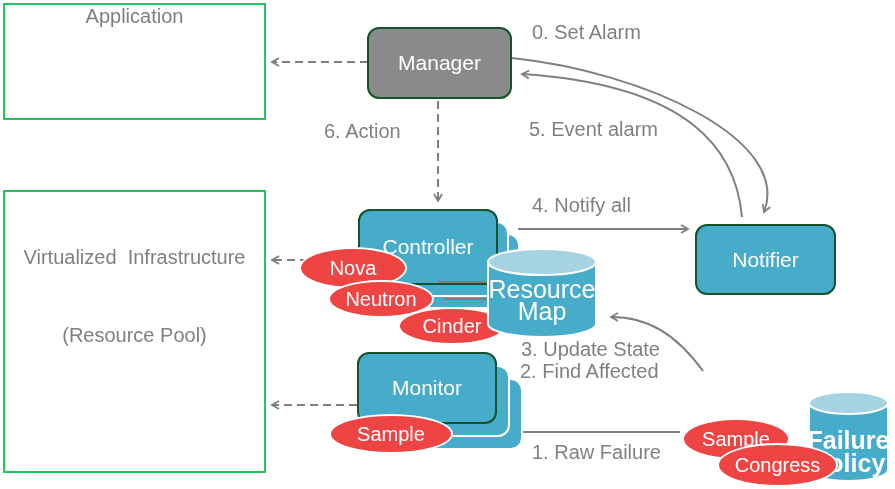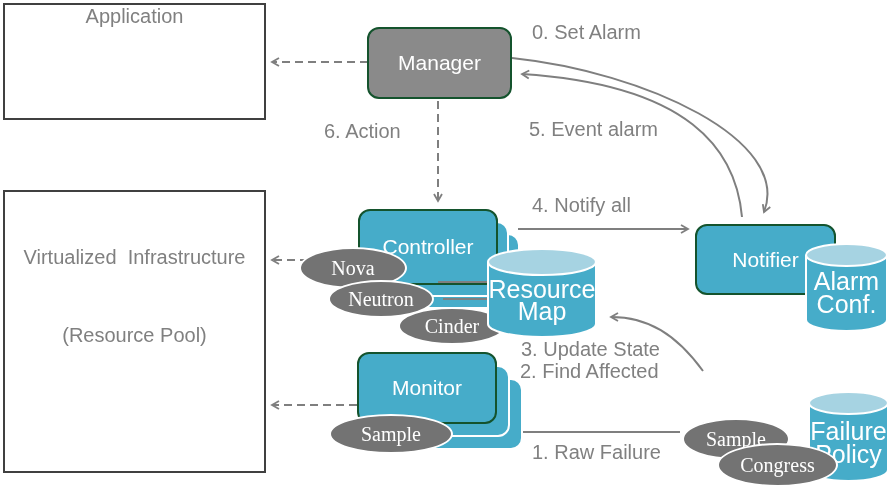--- a/index.html
+++ b/index.html
@@ -1,21 +1,21 @@
 <!DOCTYPE html>
 <html><head>
 <meta charset="utf-8">
 <style>
   html,body{margin:0;padding:0;background:#ffffff;}
   *{box-sizing:border-box;}
   #stage{position:relative;width:895px;height:489px;background:#ffffff;overflow:hidden;
          font-family:"Liberation Sans","DejaVu Sans",sans-serif;}
 
   
-  .outline-box{position:absolute;border:2px solid #404040;background:#ffffff;color:#808080;
+  .outline-box{position:absolute;border:2px solid #22c55e;background:#ffffff;color:#808080;
 istr               display:flex;align-items:center;justify-content:center;text-align:center;
                font-size:20px;z-index:5;}
   #app-box{left:3px;top:3px;width:263px;height:117px;}
   #vi-box{left:3px;top:190px;width:263px;height:283px;}
   #vi-box .two-line{line-height:26px;white-space:pre;}
 
   
   .node{position:absolute;background:#46acc9;border:2px solid #14532d;border-radius:12px;
         color:#ffffff;display:flex;align-items:center;justify-content:center;
         font-size:21px;z-index:20;}
@@ -27,43 +27,43 @@
   #controller{left:358px;top:209px;width:140px;height:76px;}
   #controller-s2{left:369px;top:221px;width:140px;height:76px;}
   #controller-s3{left:380px;top:233px;width:140px;height:76px;}
   #monitor{left:357px;top:352px;width:140px;height:72px;}
   #monitor-s2{left:370px;top:365px;width:140px;height:72px;}
   #monitor-s3{left:383px;top:378px;width:140px;height:72px;}
   #notifier{left:695px;top:224px;width:141px;height:71px;}
   #inspector{left:693px;top:370px;width:140px;height:72px;}
 
   
-  .pill{position:absolute;background:#737373;border:2px solid #ffffff;border-radius:50%;
-        color:#ffffff;display:flex;align-items:center;justify-content:center;font-size:20px;font-family:Liberation Serif, serif;}
+  .pill{position:absolute;background:#ef4444;border:2px solid #ffffff;border-radius:50%;
+        color:#ffffff;display:flex;align-items:center;justify-content:center;font-size:20px;}
   .under{z-index:24;} .over{z-index:35;}
   #nova{left:299px;top:247px;width:108px;height:42px;}
   #neutron{left:328px;top:280px;width:106px;height:38px;}
   #cinder{left:398px;top:307px;width:108px;height:38px;}
   #monitor-sample{left:329px;top:414px;width:124px;height:40px;}
   #aodh{left:652px;top:280px;width:155px;height:42px;}
   #inspector-sample{left:682px;top:418px;width:108px;height:42px;}
   #congress{left:717px;top:443px;width:121px;height:44px;}
 
   
   .cyl{position:absolute;z-index:30;}
   .cyl svg{position:absolute;left:0;top:0;}
   .cyl-label{position:absolute;left:0;width:100%;color:#ffffff;text-align:center;
              font-size:25px;line-height:23px;display:flex;flex-direction:column;
              align-items:center;justify-content:center;}
   #resource-map{left:486px;top:247px;width:112px;height:92px;}
   #resource-map .cyl-label{top:18px;height:70px;line-height:22px;}
   #alarm-conf{left:804px;top:242px;width:85px;height:91px;}
   #alarm-conf .cyl-label{top:16px;height:70px;}
   #failure-policy{left:807px;top:390px;width:83px;height:93px;}
-  #failure-policy .cyl-label{top:16px;height:74px;}
+  #failure-policy .cyl-label{top:25px;height:74px;font-weight:bold;}
 
   
   .step{position:absolute;color:#808080;font-size:20px;white-space:nowrap;z-index:40;}
   #step0{left:532px;top:21px;}
   #step6{left:324px;top:120px;}
   #step5{left:529px;top:118px;}
   #step4{left:532px;top:194px;}
   #step3{left:521px;top:338px;}
   #step2{left:520px;top:360px;}
   #step1{left:532px;top:441px;}
@@ -134,30 +134,20 @@
     <svg width="112" height="92">
       <path d="M2 15 V77 a54 13 0 0 0 108 0 V15" fill="#46acc9" stroke="#ffffff" stroke-width="2"></path>
       <ellipse cx="56" cy="15" rx="54" ry="13" fill="#a6d3e2" stroke="#ffffff" stroke-width="2"></ellipse>
     </svg>
     <div class="cyl-label">
       <div>Resource</div>
       <div>Map</div>
     </div>
   </div>
 
-  <div class="cyl" id="alarm-conf">
-    <svg width="85" height="91">
-      <path d="M2 13 V78 a40.5 11 0 0 0 81 0 V13" fill="#46acc9" stroke="#ffffff" stroke-width="2"></path>
-      <ellipse cx="42.5" cy="13" rx="40.5" ry="11" fill="#a6d3e2" stroke="#ffffff" stroke-width="2"></ellipse>
-    </svg>
-    <div class="cyl-label">
-      <div>Alarm</div>
-      <div>Conf.</div>
-    </div>
-  </div>
 
   <div class="cyl" id="failure-policy">
     <svg width="83" height="93">
       <path d="M2 13 V80 a39.5 11 0 0 0 79 0 V13" fill="#46acc9" stroke="#ffffff" stroke-width="2"></path>
       <ellipse cx="41.5" cy="13" rx="39.5" ry="11" fill="#a6d3e2" stroke="#ffffff" stroke-width="2"></ellipse>
     </svg>
     <div class="cyl-label">
       <div>Failure</div>
       <div>Policy</div>
     </div>

